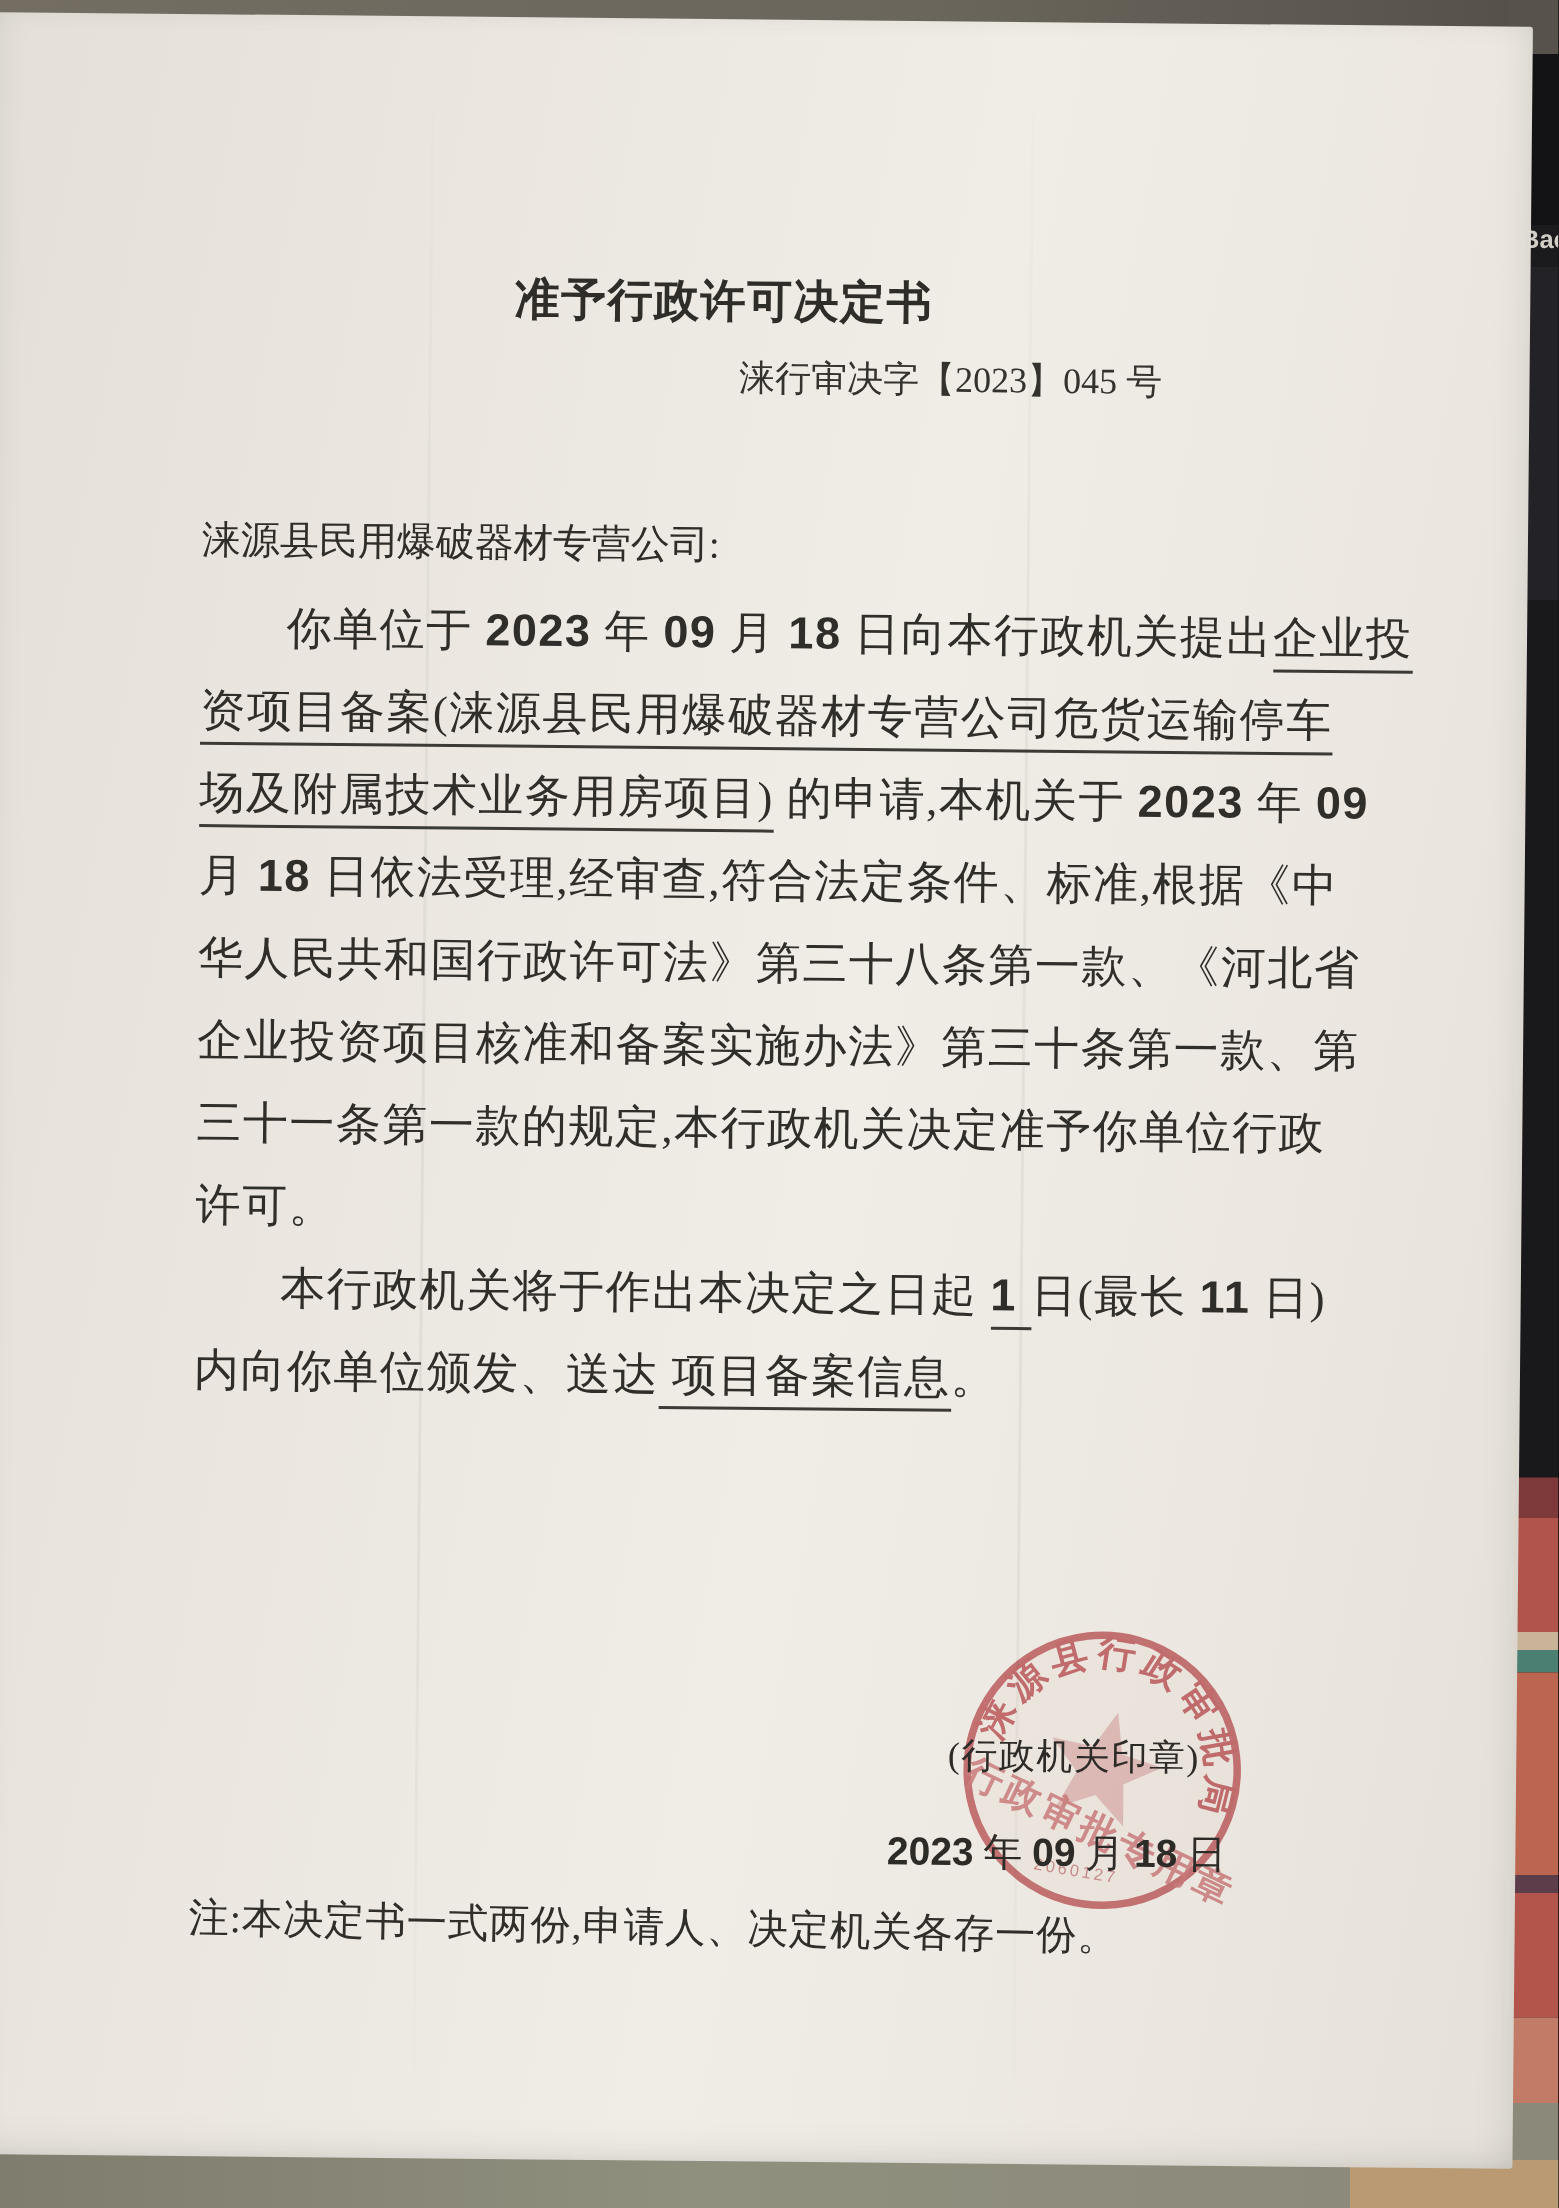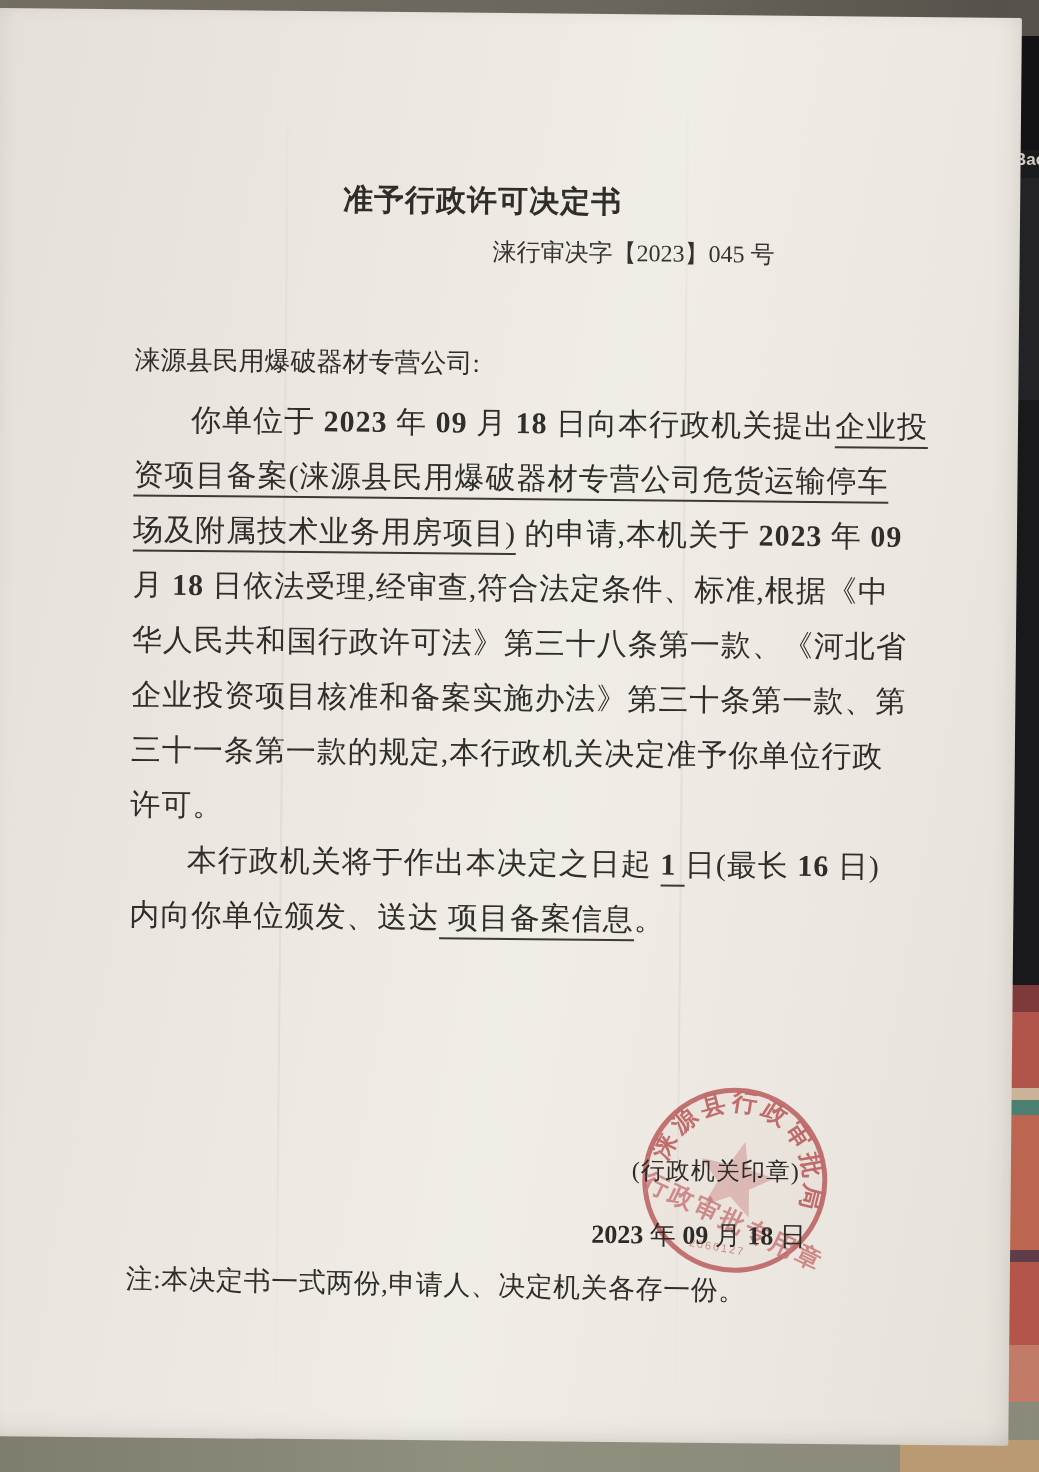--- a/index.html
+++ b/index.html
@@ -47,21 +47,21 @@
   .abs{position:absolute;white-space:nowrap;}
   .doc-title{left:357px;top:168px;font-size:30px;letter-spacing:1px;font-weight:600;color:#2f2d2a;}
   .doc-number{left:507px;top:223px;font-size:24px;color:#34322f;}
   .addressee{left:150px;top:333px;font-size:26px;color:#2f2d2a;}
   .line{position:absolute;left:150px;width:780px;font-size:30px;line-height:40px;
         letter-spacing:1px;color:#302e2b;white-space:nowrap;}
   .indent{padding-left:57px;}
   .l1{top:390px;}.l2{top:445px;}.l3{top:500px;}.l4{top:555px;}
   .l5{top:610px;}.l6{top:665px;}.l7{top:720px;}.l8{top:775px;}
   .p2a{top:830px;}.p2b{top:885px;}
-  .line .b,.rich .b{font-family:Liberation Serif, serif;font-weight:700;}
+  .line .b,.rich .b{font-family:Liberation Sans, sans-serif;font-weight:700;}
   .line .u,.rich .u{border-bottom:2px solid #3b3a37;padding-bottom:4px;}
   .seal-caption{left:655px;top:1140px;font-size:24px;letter-spacing:1px;color:#2d2b28;z-index:3;}
   .doc-date{left:615px;top:1203px;font-size:26px;color:#2d2b28;z-index:3;}
   .note{left:150px;top:1251px;font-size:27px;letter-spacing:.5px;color:#302e2b;
         transform:rotate(0.6deg);transform-origin:0 0;}
 
   
   .stamp{position:absolute;left:653px;top:1060px;width:210px;height:210px;
          opacity:.82;mix-blend-mode:multiply;z-index:2;}
 </style>
@@ -100,21 +100,21 @@
 
     <div class="line l1 indent"><span>你单位于 </span><span class="b">2023</span><span> 年 </span><span class="b">09</span><span> 月 </span><span class="b">18</span><span> 日向本行政机关提出</span><span class="u">企业投</span></div>
     <div class="line l2"><span class="u">资项目备案(涞源县民用爆破器材专营公司危货运输停车</span></div>
     <div class="line l3"><span class="u">场及附属技术业务用房项目)</span><span> 的申请,本机关于 </span><span class="b">2023</span><span> 年 </span><span class="b">09</span></div>
     <div class="line l4"><span>月 </span><span class="b">18</span><span> 日依法受理,经审查,符合法定条件、标准,根据《中</span></div>
     <div class="line l5"><span>华人民共和国行政许可法》第三十八条第一款、《河北省</span></div>
     <div class="line l6"><span>企业投资项目核准和备案实施办法》第三十条第一款、第</span></div>
     <div class="line l7"><span>三十一条第一款的规定,本行政机关决定准予你单位行政</span></div>
     <div class="line l8"><span>许可。</span></div>
 
-    <div class="line p2a indent"><span>本行政机关将于作出本决定之日起 </span><span class="b u">1 </span><span>日(最长 </span><span class="b">16</span><span> 日)</span></div>
+    <div class="line p2a indent"><span>本行政机关将于作出本决定之日起 </span><span class="b u">1 </span><span>日(最长 </span><span class="b">11</span><span> 日)</span></div>
     <div class="line p2b"><span>内向你单位颁发、送达</span><span class="u"> 项目备案信息</span><span>。</span></div>
 
     <svg class="stamp" viewBox="0 0 210 210">
       <g transform="rotate(15 105 105)">
         <circle cx="105" cy="105" r="90" fill="rgba(236,196,196,0.10)" stroke-width="5" stroke="#c75f63"></circle>
         <polygon points="105,65 115,91.2 143,92.6 121.2,110.3 128.5,137.4 105,122 81.5,137.4 88.8,110.3 67,92.6 95,91.2" fill="#dda0a2" opacity="0.65"></polygon>
         <path id="sealArc" d="M 35 105 A 70 70 0 0 1 175 105" fill="none"></path>
         <text font-size="25" letter-spacing="4" fill="#c6585c" font-family="Liberation Serif, DejaVu Serif, serif" font-weight="bold">
           <textPath href="#sealArc" startOffset="0%">涞源县行政审批局</textPath>
         </text>

